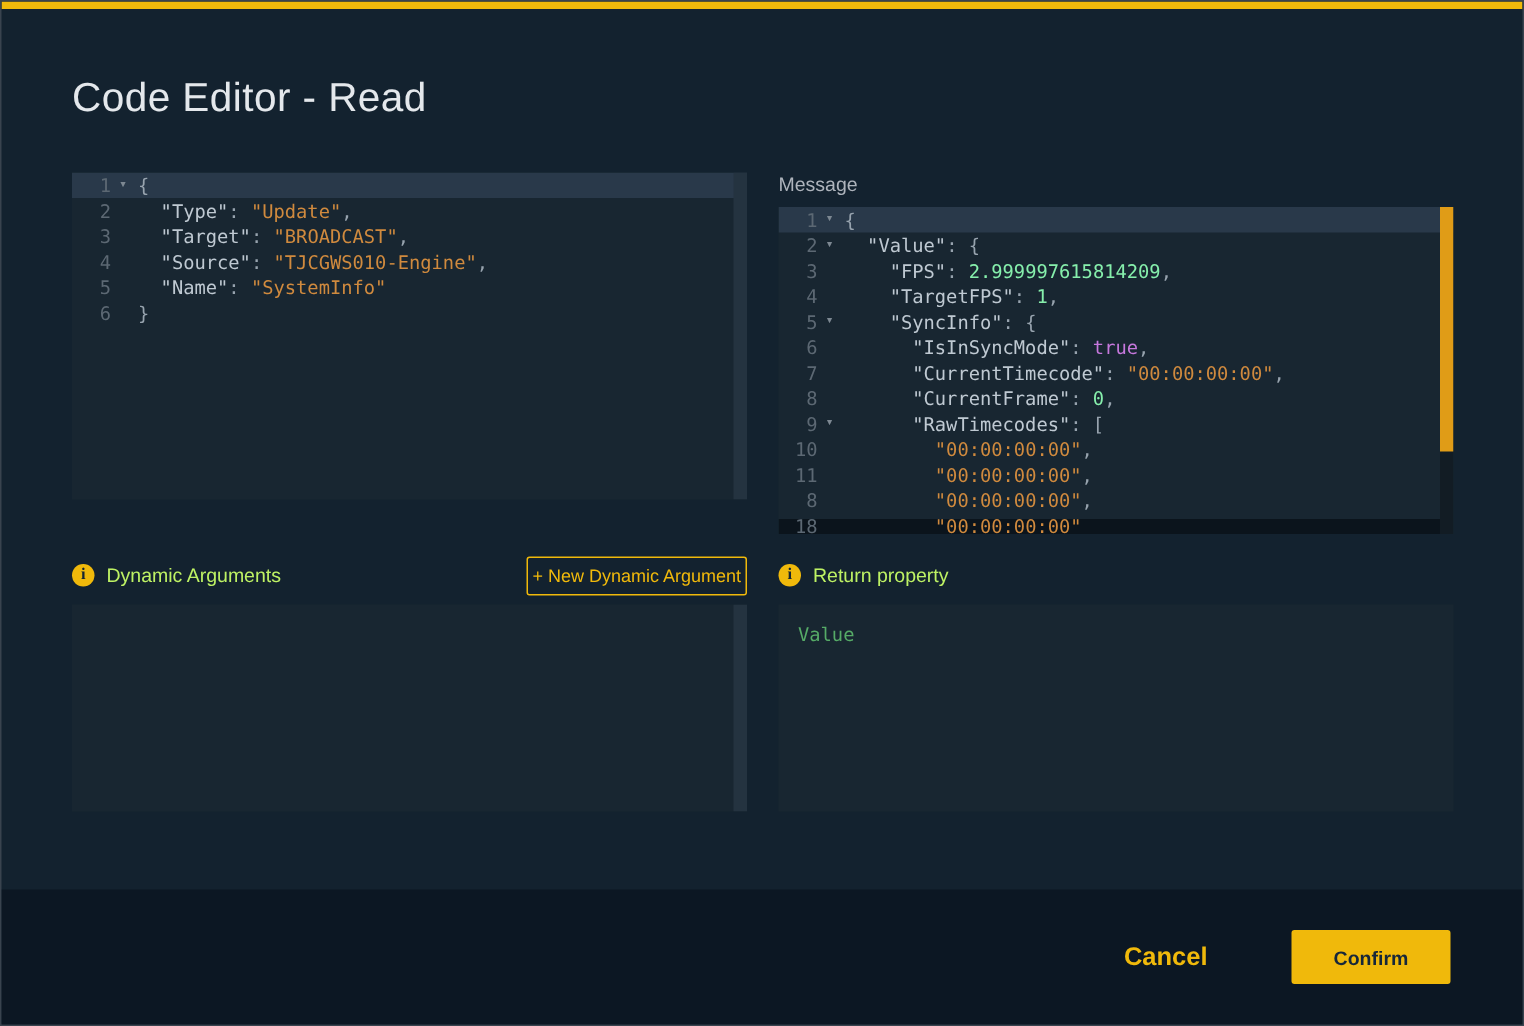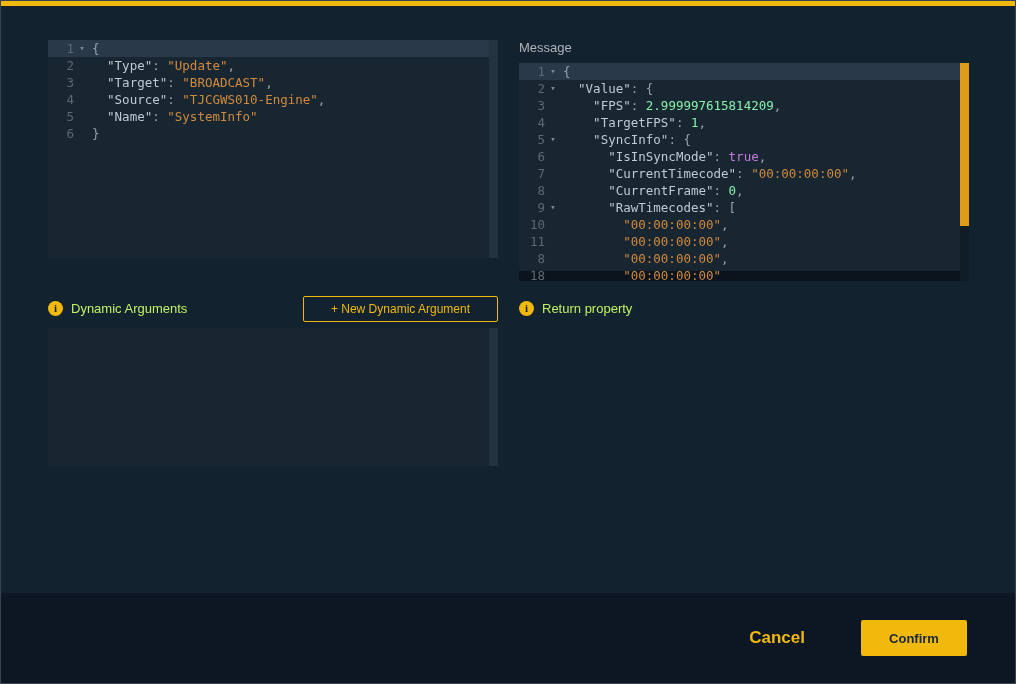--- a/index.html
+++ b/index.html
@@ -39,21 +39,21 @@
   .cols2{display:flex;gap:21px;padding:0 48px 0 47px;margin-top:14px;}
   .panel-header{height:27px;display:flex;align-items:center;margin-bottom:6px;}
   .info-icon{
     flex:none;width:15px;height:15px;border-radius:50%;background:#f0b90b;color:#142433;
     font-weight:bold;font-size:11px;line-height:15px;text-align:center;margin-right:8px;
     font-family:"Liberation Serif",serif;
   }
   .panel-label{font-size:13px;color:#bef264;}
   .new-arg-btn{
     margin-left:auto;background:transparent;border:1px solid #f0b90b;color:#f0b90b;
-    font-size:12px;padding:5px 27px;border-radius:2px;cursor:pointer;
+    font-size:12px;padding:5px 3px;border-radius:2px;cursor:pointer;
     font-family:"Liberation Sans",sans-serif;
   }
   .panel{height:138px;background:#182631;position:relative;overflow:hidden;}
   .return-value{
     position:absolute;top:12px;left:13px;color:#56ab67;
     font-family:"DejaVu Sans Mono","Liberation Mono",monospace;font-size:12.5px;
   }
   .footer{
     position:absolute;left:0;right:0;bottom:0;height:90px;background:#0c1723;
     display:flex;align-items:center;justify-content:flex-end;gap:50px;
@@ -67,20 +67,21 @@
     width:106px;height:36px;background:#f0b90b;border:none;color:#16273a;font-weight:bold;
     font-size:13px;border-radius:2px;cursor:pointer;font-family:"Liberation Sans",sans-serif;
   }
 </style>
 </head>
 <body>
 
 <div class="window">
   <div class="accent-bar"></div>
 
+  <h1 class="page-title">Code Editor - Read</h1>
 
   <div class="cols">
     <div class="col">
       <div class="editor" id="topic-editor">
         <div class="vtrack">
           <div class="vthumb full"></div>
         </div>
       <div class="code-line active">
             <span class="gutter">
               <span class="lnum">1</span>
@@ -241,20 +242,23 @@
         <div class="vtrack">
           <div class="vthumb full"></div>
         </div>
       </div>
     </div>
 
     <div class="col">
       <div class="panel-header">
         <span class="info-icon">i</span>
         <span class="panel-label">Return property</span>
+      </div>
+      <div class="panel">
+        <span class="return-value">Value</span>
       </div>
     </div>
   </div>
 
   <div class="footer">
     <button class="cancel-btn">Cancel</button>
     <button class="confirm-btn">Confirm</button>
   </div>
 </div>
 

